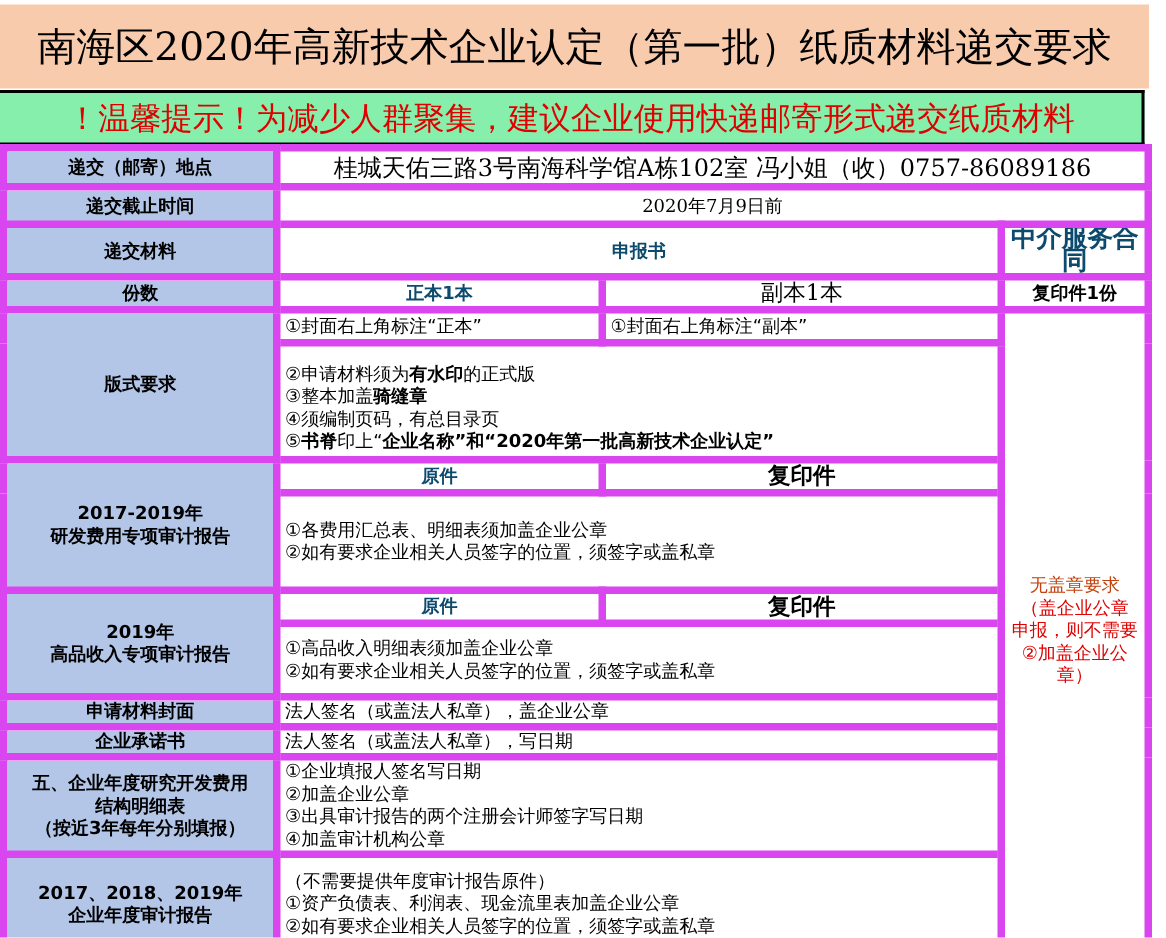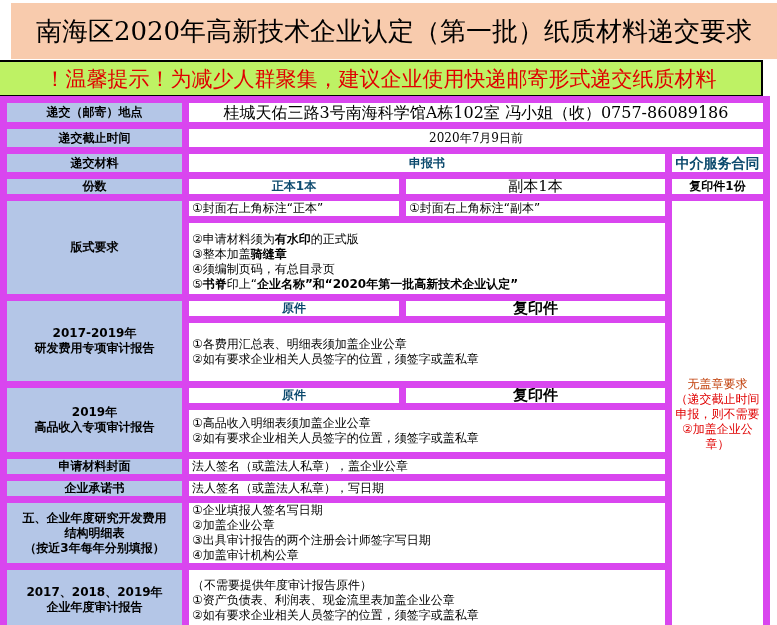--- a/index.html
+++ b/index.html
@@ -1,26 +1,26 @@
 <!DOCTYPE html>
 <html><head>
 <meta charset="utf-8">
 <style>
   html, body { margin:0; padding:0; }
   body { width:777px; height:625px; background:#ffffff; position:relative; overflow:hidden;
          font-family:"DejaVu Sans", sans-serif; color:#000; }
-  .title { position:absolute; left:11px; top:3px; width:766px; height:56px; background:#F8CBAD;
+  .title { position:absolute; left:0; top:3px; width:766px; height:56px; background:#F8CBAD;
            display:flex; align-items:center; justify-content:center;
            font-family:"DejaVu Serif", serif; font-size:26px; letter-spacing:0px; }
-  .banner { position:absolute; left:0; top:60px; width:761px; height:33px; background:#bef264;
+  .banner { position:absolute; left:0; top:60px; width:761px; height:33px; background:#86efac;
             border:2px solid #000; border-left:none;
             display:flex; align-items:center; justify-content:center;
             color:#E00000; font-family:Liberation Sans, sans-serif; font-size:21px; }
   table.sheet { position:absolute; left:0; top:96px; border-collapse:collapse; table-layout:fixed; }
-  table.sheet td { border:7px solid #d946ef; padding:0 3px; font-size:12px; line-height:15px; vertical-align:middle; overflow:hidden; }
+  table.sheet td { border:5px solid #d946ef; padding:0 3px; font-size:12px; line-height:15px; vertical-align:middle; overflow:hidden; }
   td.lab { background:#B4C6E7; font-weight:bold; text-align:center; font-size:12.5px; line-height:16px; }
   td.c { text-align:center; }
   .big { font-family:"DejaVu Serif", serif; font-size:16px; }
   .bold { font-weight:bold; }
   .redbold { color:#0c4a6e; font-weight:bold; font-size:15px; }
   td.rightcol { border-right:3px solid #000; }
   tr.last td { border-bottom:3px solid #000; }
   .lines span { display:block; }
   .note-black { color:#c2410c; }
   .note-red { color:#E00000; }
@@ -46,37 +46,37 @@
   </tr>
 
   <tr style="height:25px">
     <td class="lab">递交截止时间</td>
     <td colspan="3" class="c big rightcol">2020年7月9日前</td>
   </tr>
 
   <tr style="height:25px">
     <td class="lab">递交材料</td>
     <td colspan="2" class="c redbold">申报书</td>
-    <td class="c redbold rightcol" style="font-size:14px">中介服务合同</td>
+    <td class="c redbold rightcol" style="font-size:17px">中介服务合同</td>
   </tr>
 
   <tr style="height:22px">
     <td class="lab">份数</td>
     <td class="c redbold">正本1本</td>
     <td class="c big" style="font-size:15px">副本1本</td>
     <td class="c bold rightcol">复印件1份</td>
   </tr>
 
   <tr style="height:22px">
     <td class="lab" rowspan="2">版式要求</td>
     <td>①封面右上角标注“正本”</td>
     <td>①封面右上角标注“副本”</td>
     <td class="rightcol c" rowspan="12">
       <div class="note-black">无盖章要求</div>
-      <div class="note-red">（递交截止时间</div>
+      <div class="note-red">（盖企业公章</div>
       <div class="note-red">申报，则不需要</div>
       <div class="note-red">②加盖企业公章）</div>
     </td>
   </tr>
   <tr style="height:78px">
     <td colspan="2" class="lines" style="vertical-align:bottom; padding-bottom:2px">
       <span><span style="display:inline">②申请材料须为</span><b>有水印</b><span style="display:inline">的正式版</span></span>
       <span><span style="display:inline">③整本加盖</span><b>骑缝章</b></span>
       <span><span style="display:inline">④须编制页码，有总目录页</span></span>
       <span><span style="display:inline">⑤</span><b>书脊</b><span style="display:inline">印上“</span><b>企业名称</b><b>”和“2020年第一批高新技术企业认定”</b></span>

